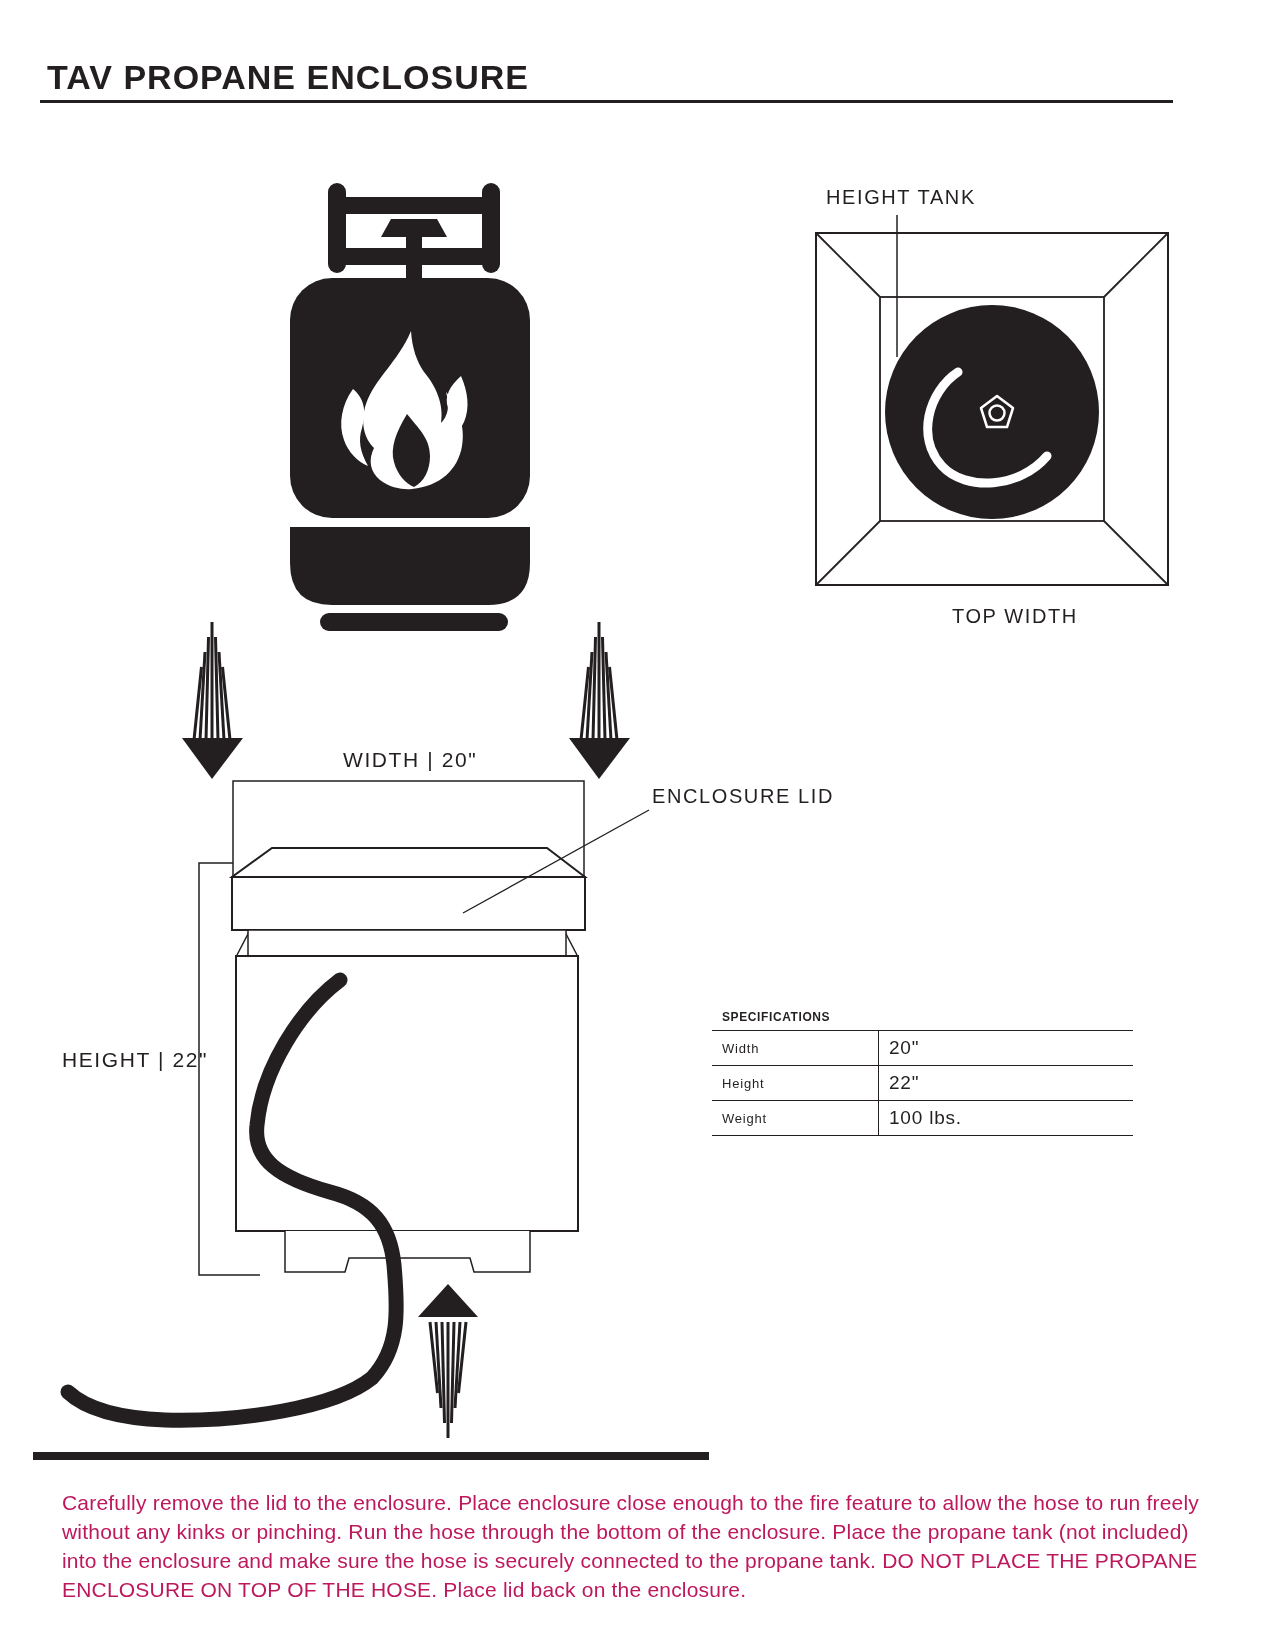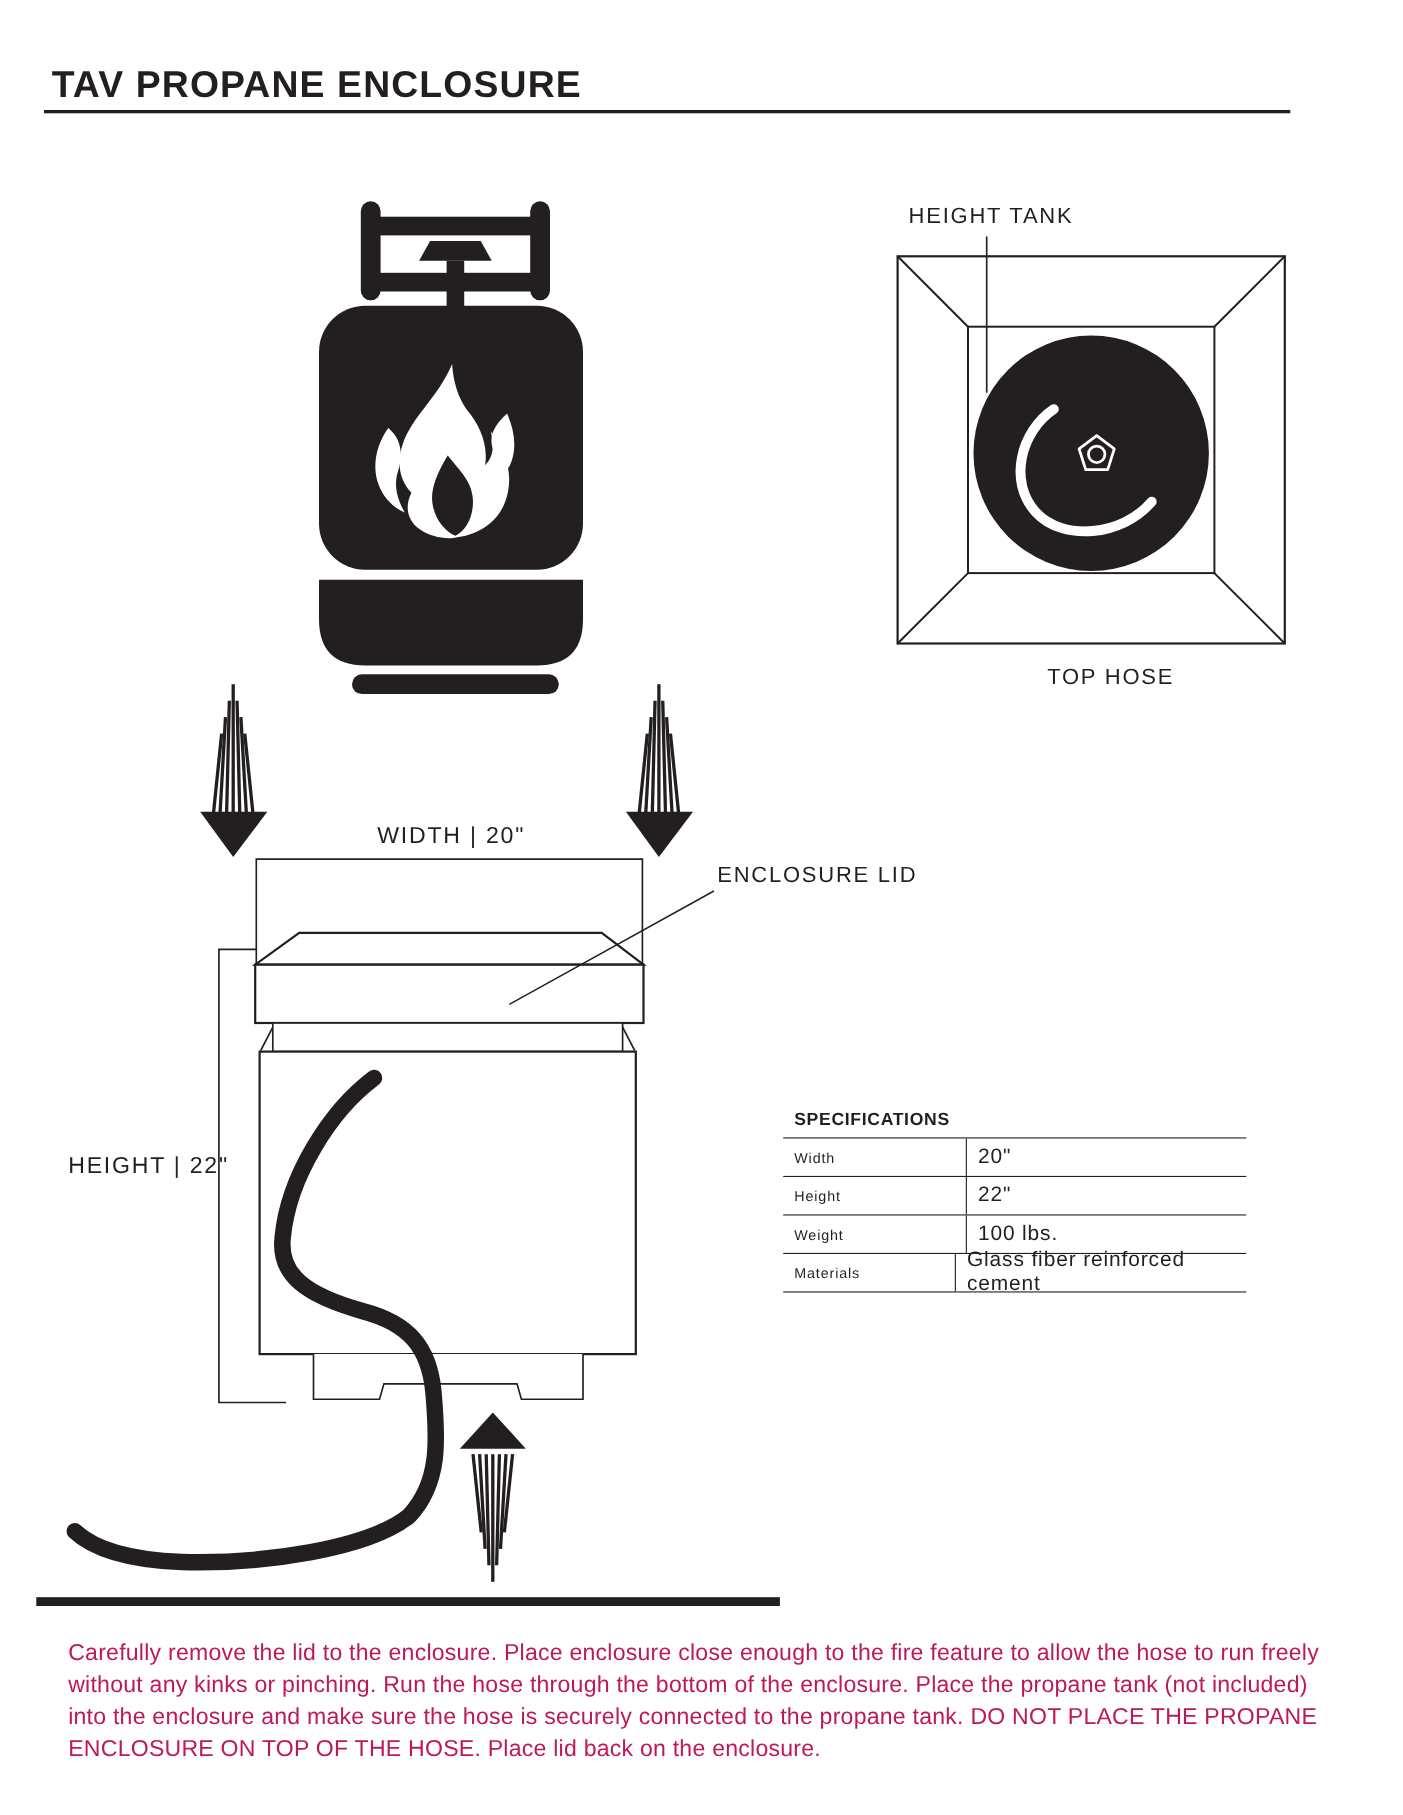--- a/index.html
+++ b/index.html
@@ -44,21 +44,21 @@
   .lbl-width{ left:343px; top:748px; font-size:21px; }
   .lbl-height{ left:62px; top:1048px; font-size:21px; }
   .lbl-lid{ left:652px; top:785px; }
   .specs{
     position:absolute;
     left:712px; top:1010px;
     width:421px;
   }
   .specs-heading{
     margin:0 0 6px 10px;
-    font-size:16px;
+    font-size:12px;
     font-weight:bold;
     letter-spacing:0.6px;
   }
   .spec-table{
     border-top:1.5px solid #231f20;
   }
   .spec-row{
     display:flex;
     align-items:center;
     height:34px;
@@ -209,42 +209,38 @@
       <line x1="454" y1="1322" x2="451.5" y2="1423"></line>
       <line x1="460" y1="1322" x2="455" y2="1408"></line>
       <line x1="466" y1="1322" x2="458.5" y2="1393"></line>
       <polygon points="418,1317 478,1317 448,1284" fill="#231f20" stroke="none"></polygon>
     </g>
 
     <rect x="33" y="1452" width="676" height="8" fill="#231f20"></rect>
   </svg>
 
   <div class="lbl lbl-propane-tank">HEIGHT TANK</div>
-  <div class="lbl lbl-top-view">TOP HOSE</div>
+  <div class="lbl lbl-top-view">TOP WIDTH</div>
   <div class="lbl lbl-width">WIDTH | 20"</div>
   <div class="lbl lbl-height">HEIGHT | 22"</div>
   <div class="lbl lbl-lid">ENCLOSURE LID</div>
 
   <section class="specs">
     <h2 class="specs-heading">SPECIFICATIONS</h2>
     <div class="spec-table">
       <div class="spec-row">
         <div class="spec-label">Width</div>
         <div class="spec-value">20"</div>
       </div>
       <div class="spec-row">
         <div class="spec-label">Height</div>
         <div class="spec-value">22"</div>
       </div>
       <div class="spec-row">
         <div class="spec-label">Weight</div>
         <div class="spec-value">100 lbs.</div>
       </div>
-      <div class="spec-row">
-        <div class="spec-label">Materials</div>
-        <div class="spec-value">Glass fiber reinforced cement</div>
-      </div>
     </div>
   </section>
 
   <p class="instructions">Carefully remove the lid to the enclosure. Place enclosure close enough to the fire feature to allow the hose to run freely without any kinks or pinching. Run the hose through the bottom of the enclosure. Place the propane tank (not included) into the enclosure and make sure the hose is securely connected to the propane tank. DO NOT PLACE THE PROPANE ENCLOSURE ON TOP OF THE HOSE. Place lid back on the enclosure.</p>
 
 </div>
 
 </body></html>

